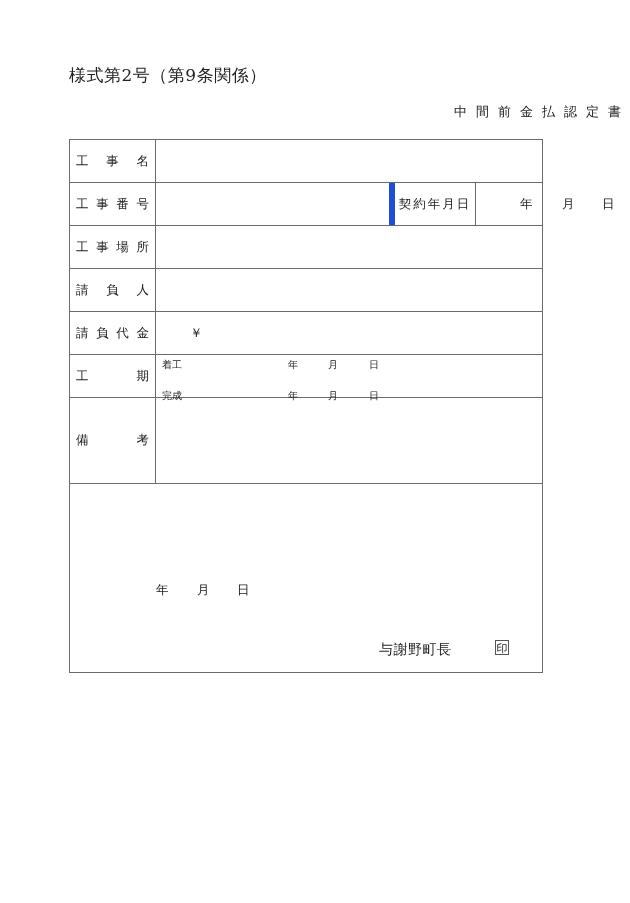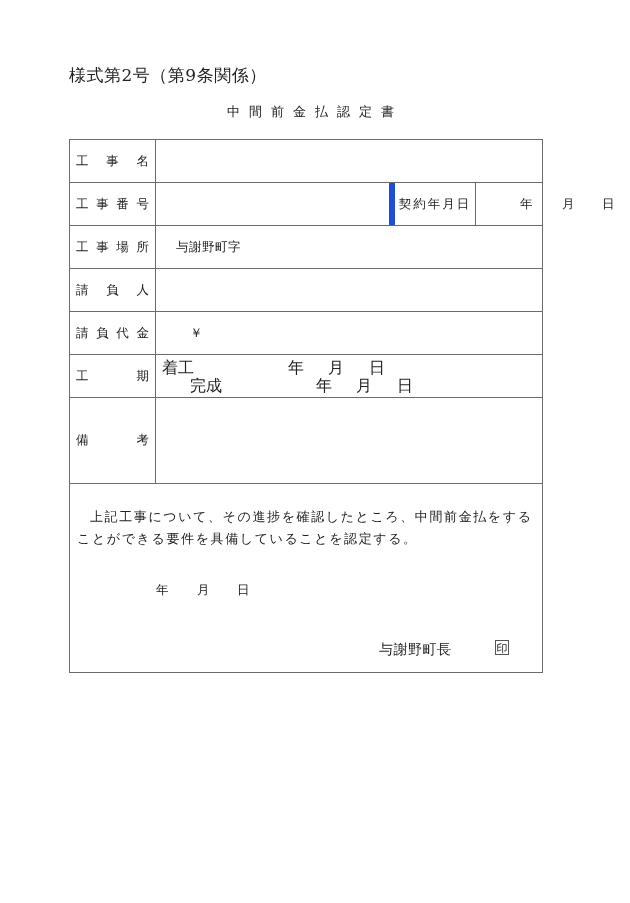--- a/index.html
+++ b/index.html
@@ -20,21 +20,21 @@
       left: 69px;
       top: 64px;
       font-size: 17px;
       letter-spacing: 0.5px;
     }
     .doc-title {
       position: absolute;
       left: 0;
       width: 630px;
       top: 103px;
-      text-align: center;
+      text-align: right;
       font-size: 13px;
       letter-spacing: 9px;
       padding-left: 0px;
     }
 
     .form-table {
       position: absolute;
       left: 69px;
       top: 139px;
       width: 474px;
@@ -119,26 +119,26 @@
       left: 20px;
       letter-spacing: 0.5px;
     }
     .yen {
       position: absolute;
       left: 34px;
     }
     .period-line {
       position: absolute;
       left: 6px;
-      font-size: 16px;
+      font-size: 10px;
       height: 18px;
       width: 300px;
     }
     .period-line.l1 { top: 3px; }
-    .period-line.l2 { top: 21px; margin-left: 28px; }
+    .period-line.l2 { top: 34px; }
     .period-line .pl { position: absolute; left: 0; }
     .period-line .py { position: absolute; left: 126px; }
     .period-line .pm { position: absolute; left: 166px; }
     .period-line .pd { position: absolute; left: 207px; }
 
     .cert-block {
       position: absolute;
       left: 0;
       top: 344px;
       width: 100%;
@@ -224,23 +224,20 @@
 
   <div class="row r3">
     <div class="label-cell">
       <div class="spread">
         <span>工</span>
         <span>事</span>
         <span>場</span>
         <span>所</span>
       </div>
     </div>
-    <div class="value-cell">
-      <span class="place-prefix">与謝野町字</span>
-    </div>
   </div>
 
   <div class="row r4">
     <div class="label-cell">
       <div class="spread">
         <span>請</span>
         <span>負</span>
         <span>人</span>
       </div>
     </div>
@@ -288,21 +285,20 @@
     <div class="label-cell">
       <div class="spread">
         <span>備</span>
         <span>考</span>
       </div>
     </div>
     <div class="value-cell"></div>
   </div>
 
   <div class="cert-block">
-    <div class="cert-text">上記工事について、その進捗を確認したところ、中間前金払をすることができる要件を具備していることを認定する。</div>
     <div class="cert-date">
       <span class="cy">年</span>
       <span class="cm">月</span>
       <span class="cd">日</span>
     </div>
     <div class="mayor">与謝野町長</div>
     <div class="seal">印</div>
   </div>
 </div>
 

